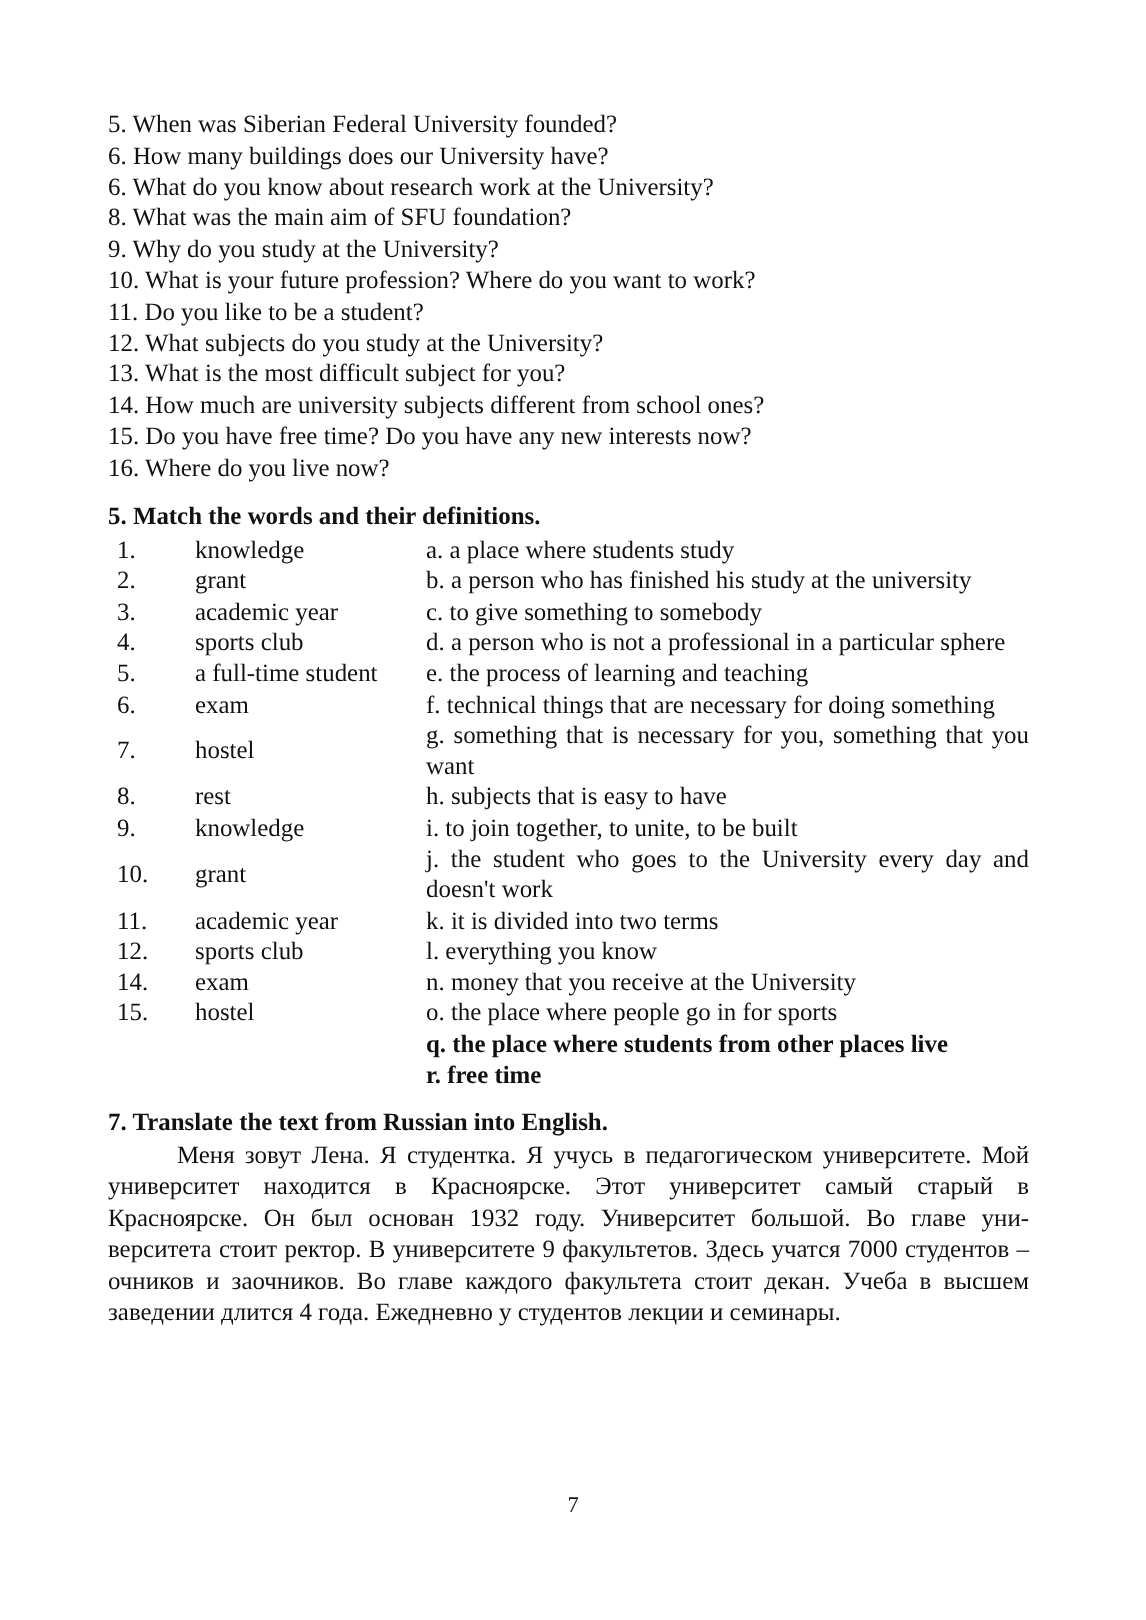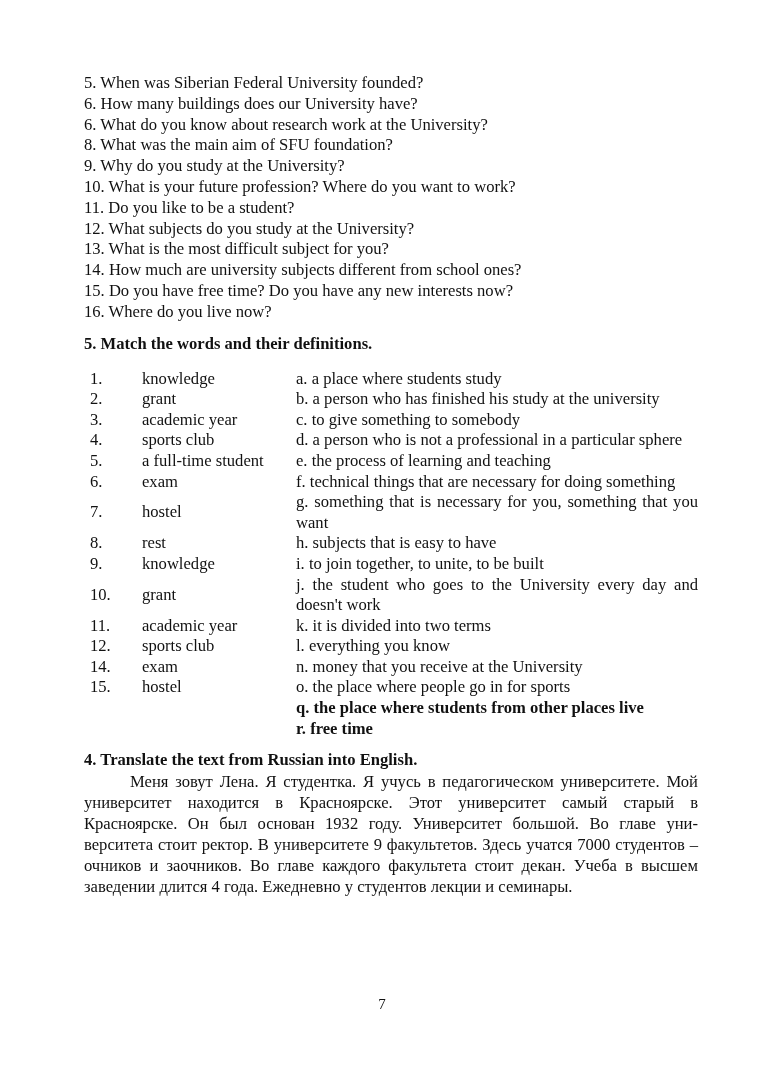--- a/index.html
+++ b/index.html
@@ -2,25 +2,25 @@
 <html><head>
 <meta charset="utf-8">
 <style>
   html, body { margin: 0; padding: 0; background: #ffffff; }
   body {
     width: 764px; height: 1080px; position: relative; overflow: hidden;
     font-family: "Liberation Serif", "DejaVu Serif", serif;
     color: #111111;
     font-size: 16.6px;
   }
-  .page { position: absolute; left: 84px; top: 73px; width: 614px; }
+  .page { position: absolute; left: 72px; top: 73px; width: 614px; }
   .q-list { margin: 0; padding: 0; list-style: none; }
   .q-list li { line-height: 20.8px; height: 20.8px; white-space: nowrap; }
   .heading { font-weight: bold; line-height: 21px; }
-  .h5 { margin-top: 10px; margin-bottom: 15px; }
+  .h5 { margin-top: 10px; margin-bottom: 3px; }
   .match { width: 614px; border-collapse: collapse; table-layout: fixed; }
   .match td { padding: 0; vertical-align: middle; line-height: 20.6px; }
   .match td.num { width: 52px; padding-left: 6px; }
   .match td.word { width: 154px; white-space: nowrap; }
   .match td.def { text-align: justify; text-align-last: left; }
   .extra-defs { margin-left: 212px; font-weight: bold; }
   .extra-defs div { line-height: 20.6px; }
   .h6 { margin-top: 10px; margin-bottom: 2px; }
   .para { text-align: justify; line-height: 20.9px; text-indent: 46px; margin: 0; hyphens: manual; }
   .page-num { position: absolute; top: 996px; left: 0; width: 764px; text-align: center; font-size: 15px; }
@@ -118,17 +118,17 @@
           <td class="word">hostel</td>
           <td class="def">o. the place where people go in for sports</td>
         </tr>
       </tbody>
   </table>
   <div class="extra-defs">
     <div>q. the place where students from other places live</div>
     <div>r. free time</div>
   </div>
 
-  <div class="heading h6">4. Translate the text from Russian into English.</div>
+  <div class="heading h6">7. Translate the text from Russian into English.</div>
   <p class="para">Меня зовут Лена. Я студентка. Я учусь в педагогическом университете. Мой университет находится в Красноярске. Этот университет самый старый в Красноярске. Он был основан 1932 году. Университет большой. Во главе уни­верситета стоит ректор. В университете 9 факультетов. Здесь учатся 7000 сту­дентов – очников и заочников. Во главе каждого факультета стоит декан. Учеба в высшем заведении длится 4 года. Ежедневно у студентов лекции и семинары.</p>
 </div>
 
 <div class="page-num">7</div>
 
 </body></html>

